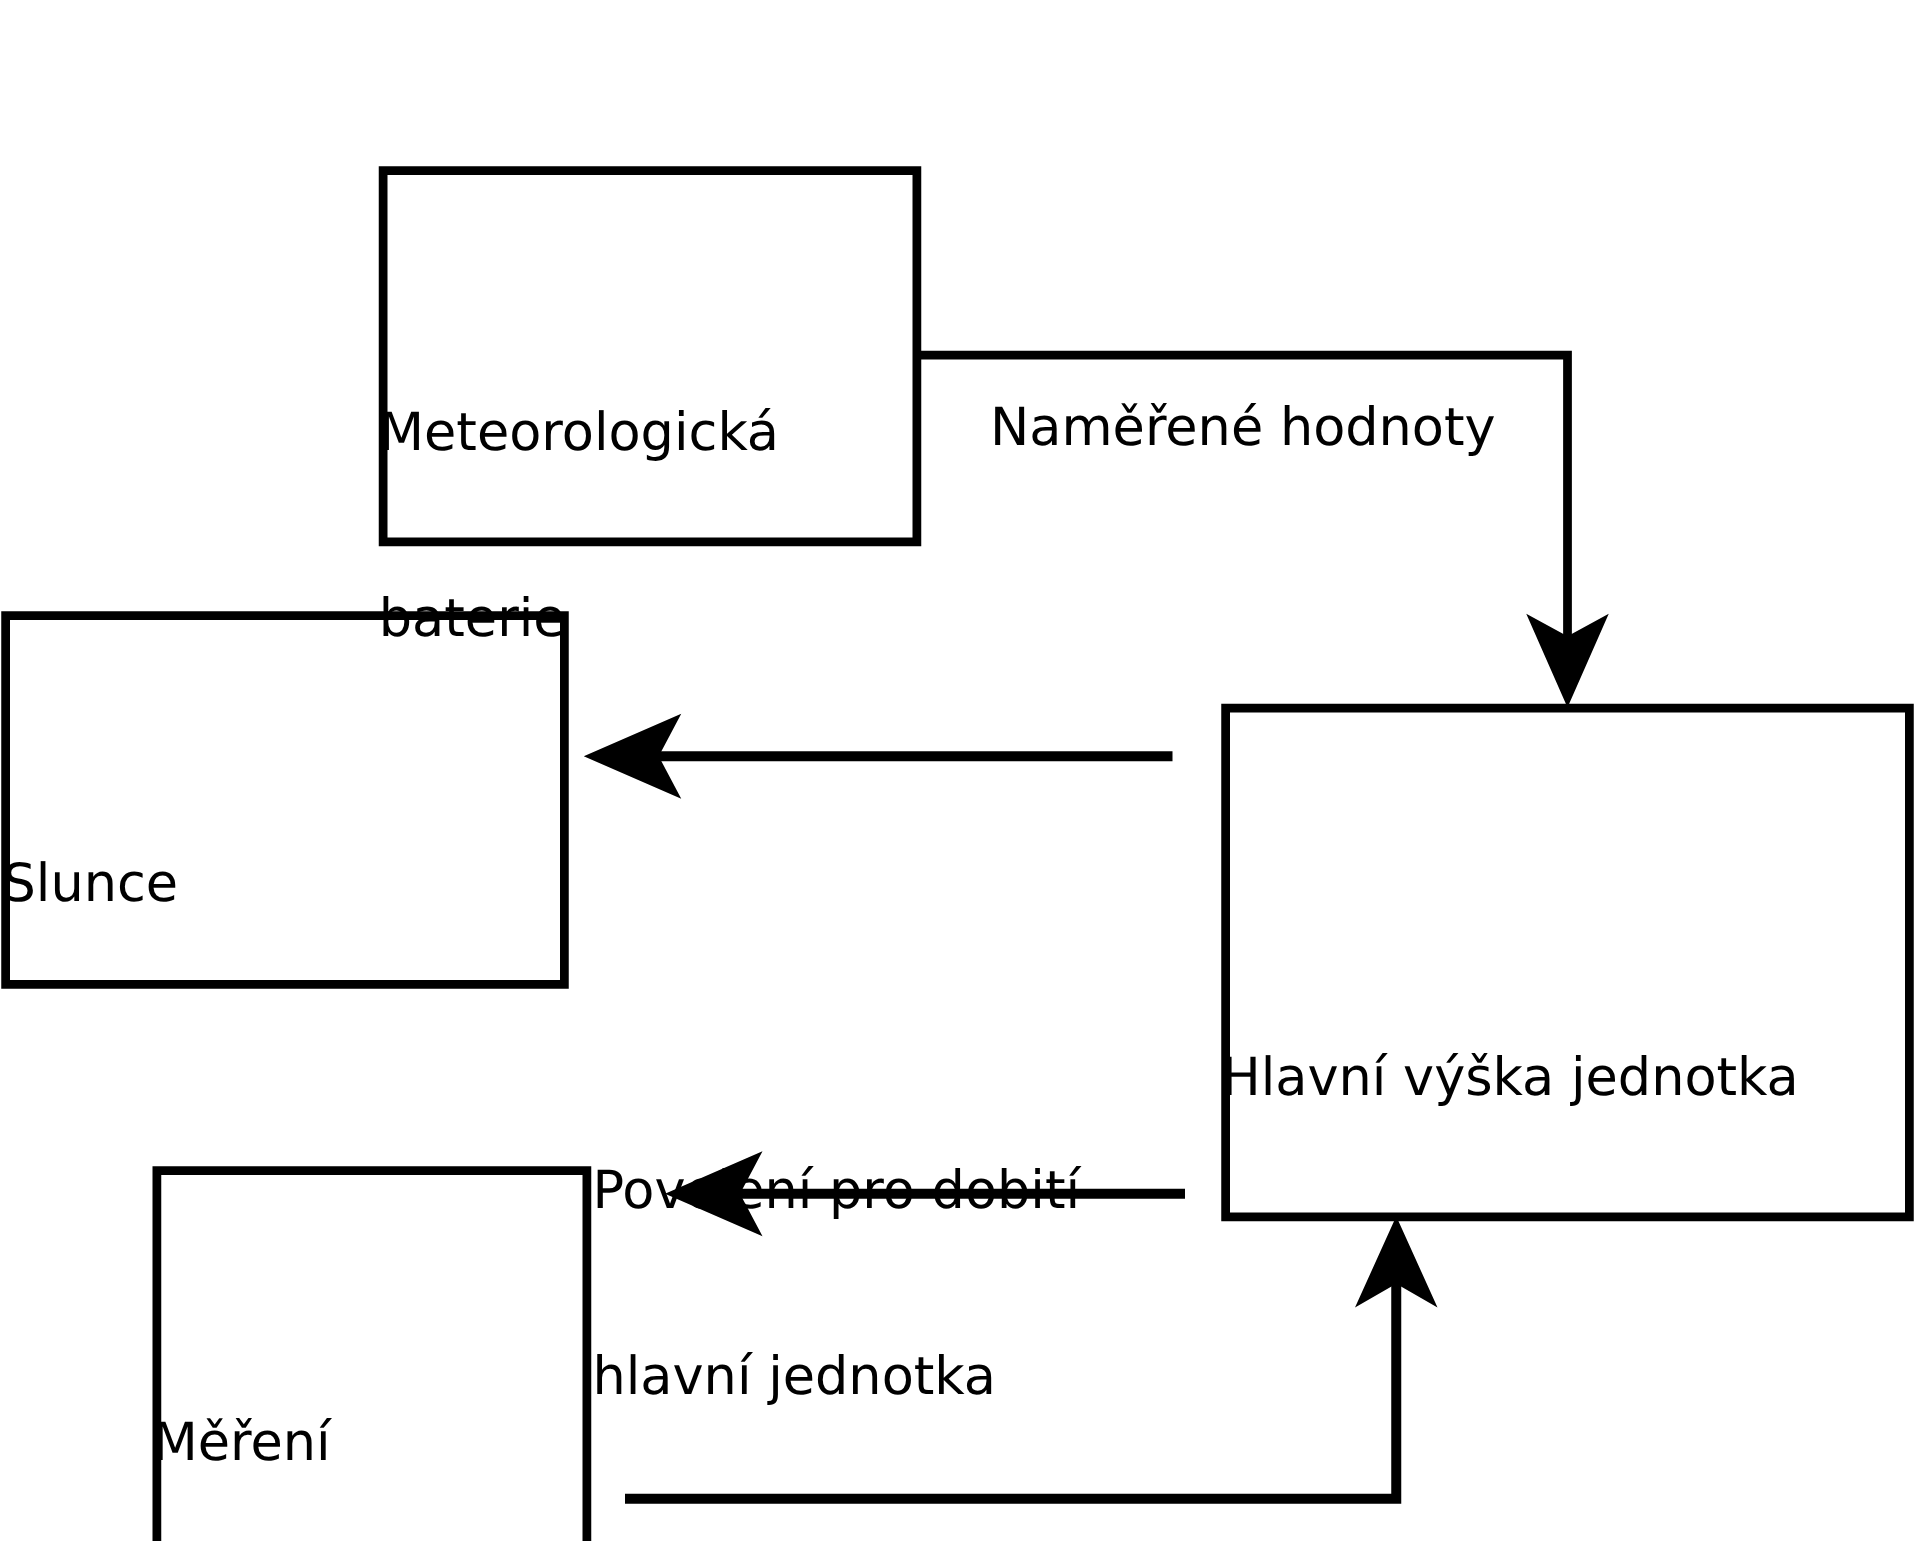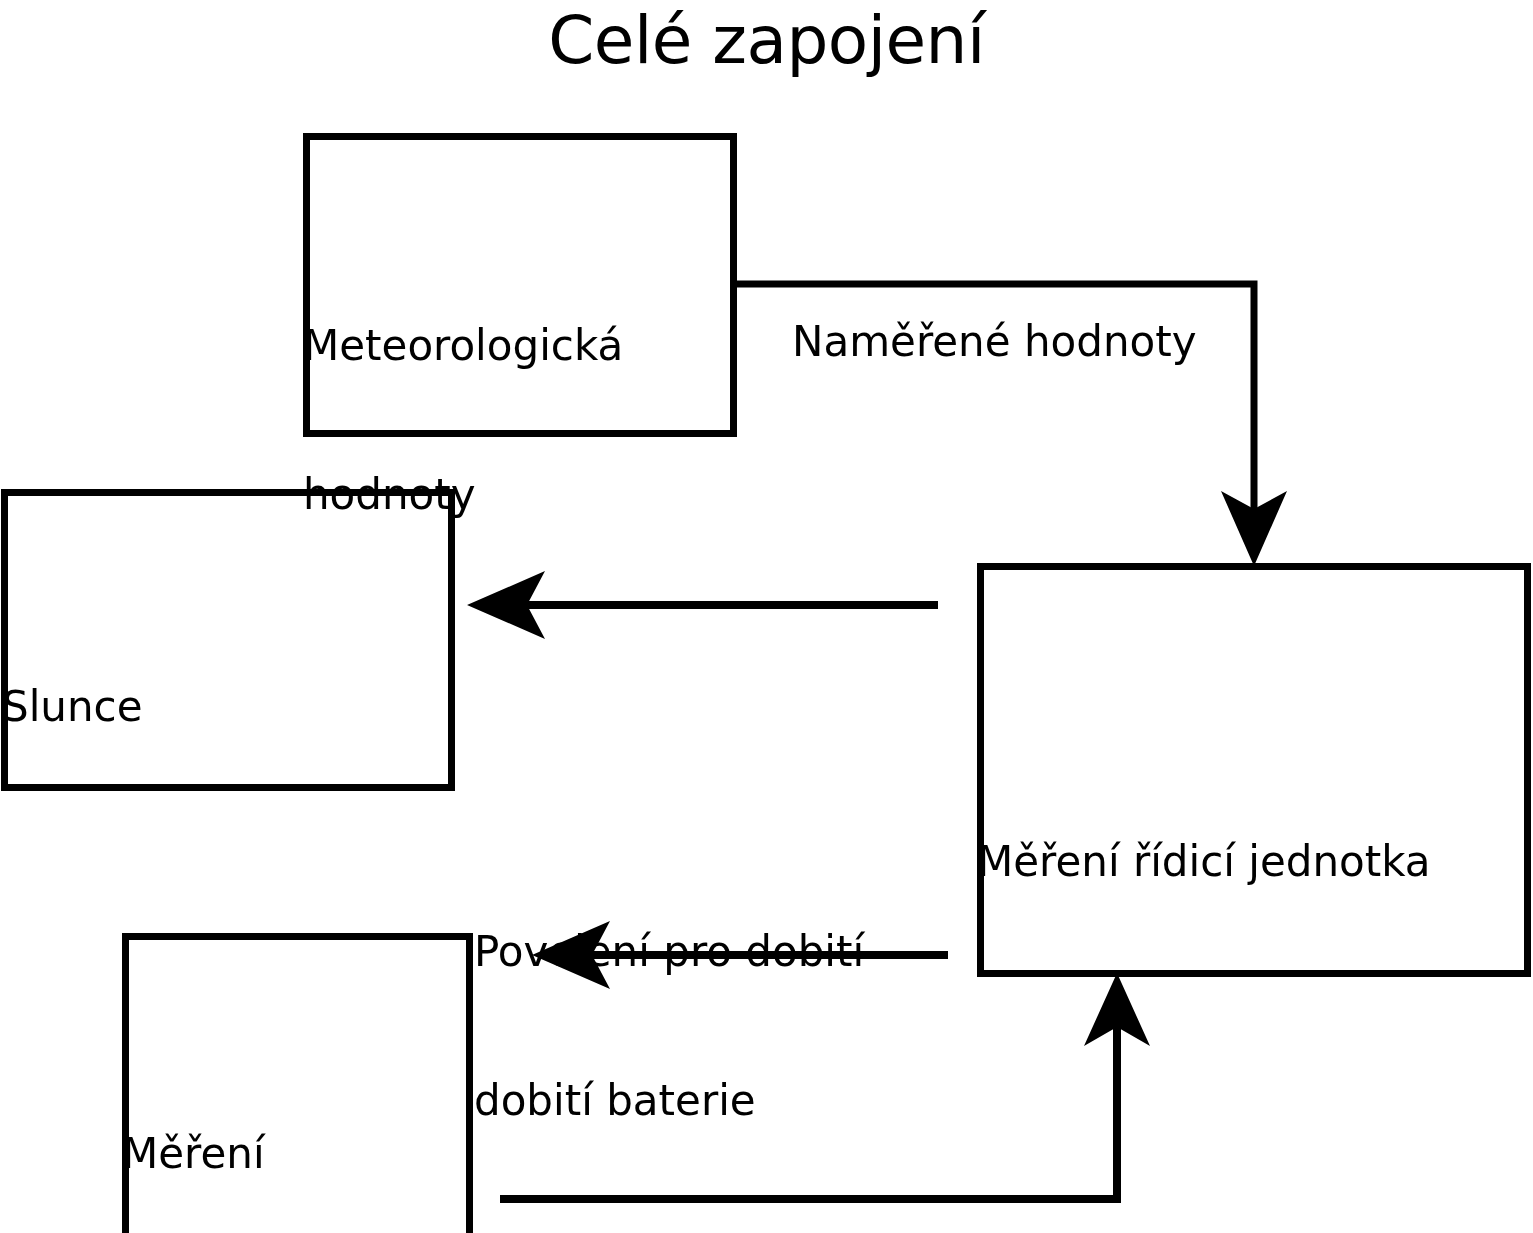--- a/index.html
+++ b/index.html
@@ -84,47 +84,46 @@
       <line x1="948" y1="955" x2="570" y2="955" stroke="#000000" stroke-width="8"></line>
       <polygon points="532,955 610,921 592,955 610,989" fill="#000000"></polygon>
     </g>
 
     <g>
       <path d="M 500 1199 L 1117 1199 L 1117 1022" fill="none" stroke="#000000" stroke-width="8" stroke-linejoin="miter"></path>
       <polygon points="1117,973 1084,1046 1117,1027 1150,1046" fill="#000000"></polygon>
     </g>
   </svg>
 
-  <div class="txt" id="page-title">Celé zapojení</div>
 
   <div class="txt node-label" id="node-meteo-label">
     <div>Meteorologická</div>
-    <div>hodnoty</div>
+    <div>baterie</div>
   </div>
 
   <div class="txt node-label" id="node-sun-label">
     <div>Slunce</div>
   </div>
 
   <div class="txt node-label" id="node-main-label">
-    <div>Měření řídicí jednotka</div>
+    <div>Hlavní výška jednotka</div>
   </div>
 
   <div class="txt node-label" id="node-energy-label">
     <div>Měření</div>
     
   </div>
 
   <div class="txt edge-label" id="edge-meteo-main-label">
     <div>Naměřené hodnoty</div>
   </div>
 
 
   <div class="txt edge-label" id="edge-main-energy-label">
     <div>Povolení pro dobití</div>
-    <div>dobití baterie</div>
+    <div>hlavní jednotka</div>
   </div>
 
   <div class="txt edge-label" id="edge-energy-main-label">
     
   </div>
 
 </div>
 
 </body></html>

